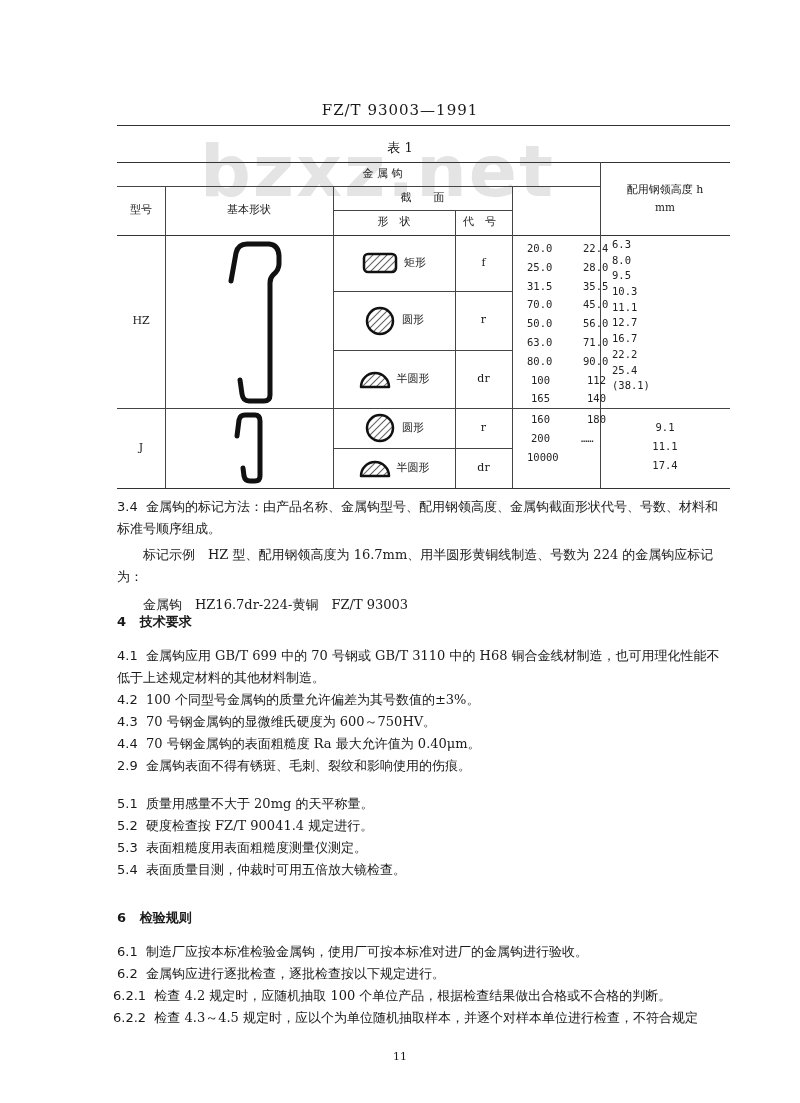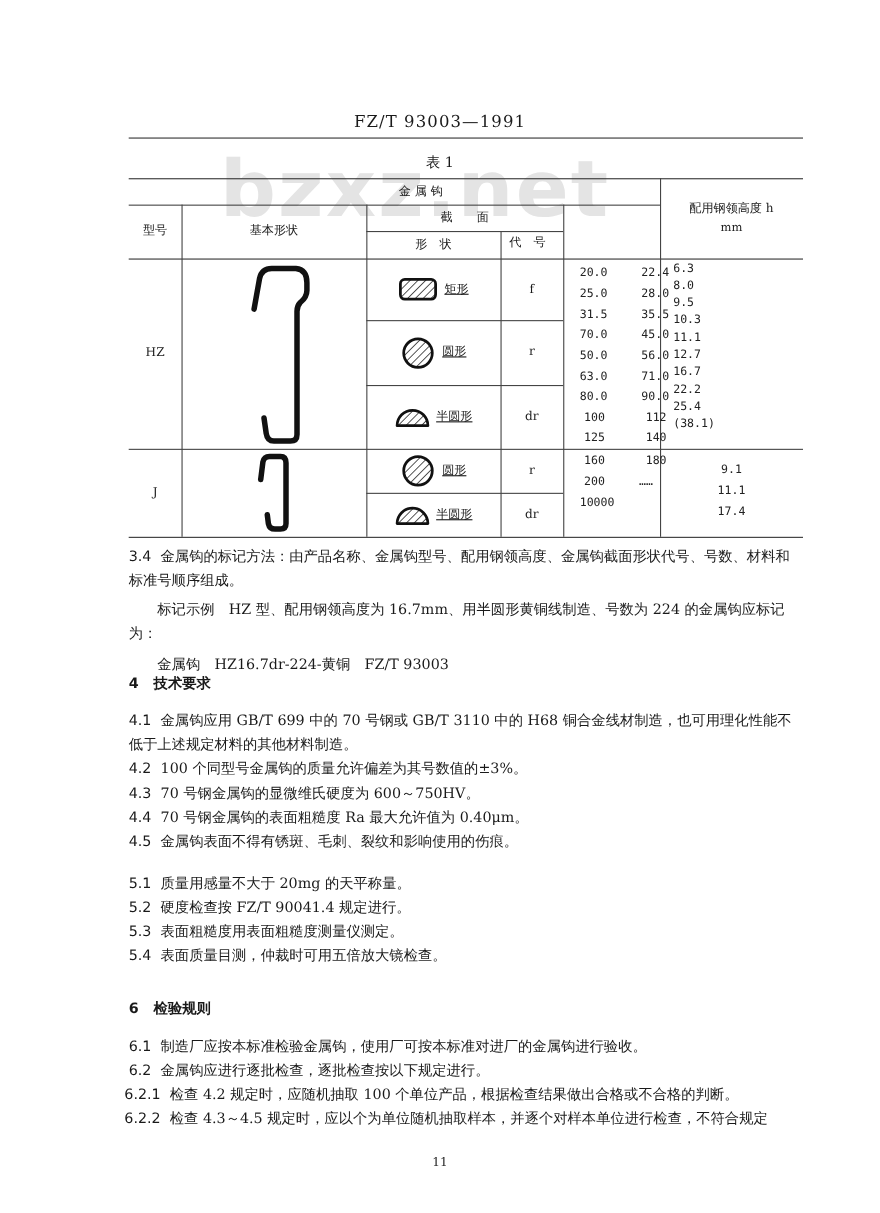--- a/index.html
+++ b/index.html
@@ -18,21 +18,21 @@
   .cell { position:absolute; display:flex; align-items:center; justify-content:center;
           font-size:11px; text-align:center; line-height:1.3; }
   .num { font-family:"DejaVu Sans Mono", "Liberation Mono", monospace; font-size:10.5px; color:#222; }
   .numcol { position:absolute; display:flex; flex-direction:column; }
   .numcol span { height:18.8px; line-height:18.8px; }
   .section { position:absolute; left:117px; width:613px; font-size:13px; line-height:22px; z-index:1; }
   .section .n { display:inline-block; font-family:"DejaVu Sans", sans-serif; font-size:13px; }
   .h { font-weight:bold; }
   .pageno { left:0; width:800px; text-align:center; top:1050px; font-size:11px; }
   .shape { display:inline-flex; align-items:center; gap:6px; }
-  .shape span { font-size:11px;text-decoration:underline; }
+  .shape span { font-size:11px; }
 </style>
 </head>
 <body>
 
 <div class="abs hdr">FZ/T 93003—1991</div>
 <div class="abs hdr-rule"></div>
 
 <div class="abs watermark">bzxz.net</div>
 <div class="abs tbl-title" style="z-index:1">表 1</div>
 
@@ -107,21 +107,21 @@
 
   <div class="numcol num" style="left:410px;top:77px;">
     <span>20.0</span>
       <span>25.0</span>
       <span>31.5</span>
       <span>70.0</span>
       <span>50.0</span>
       <span>63.0</span>
       <span>80.0</span>
       <span style="padding-left:4px">100</span>
-      <span style="padding-left:4px">125</span>
+      <span style="padding-left:4px">165</span>
   </div>
   <div class="numcol num" style="left:466px;top:77px;">
     <span>22.4</span>
       <span>28.0</span>
       <span>35.5</span>
       <span>45.0</span>
       <span>56.0</span>
       <span>71.0</span>
       <span>90.0</span>
       <span style="padding-left:4px">112</span>
@@ -190,21 +190,21 @@
   <div style="padding-left:26px;margin-top:6px;">金属钩　HZ16.7dr-224-黄铜　FZ/T 93003</div>
 </div>
 
 <div class="section" style="top:611px;">
   <div class="h"><span class="n">4</span>&nbsp;&nbsp;&nbsp;<span>技术要求</span></div>
   <div style="margin-top:12px;"><span class="n">4.1</span>&nbsp;&nbsp;<span>金属钩应用 GB/T 699 中的 70 号钢或 GB/T 3110 中的 H68 铜合金线材制造，也可用理化性能不</span></div>
   <div>低于上述规定材料的其他材料制造。</div>
   <div><span class="n">4.2</span>&nbsp;&nbsp;<span>100 个同型号金属钩的质量允许偏差为其号数值的±3%。</span></div>
   <div><span class="n">4.3</span>&nbsp;&nbsp;<span>70 号钢金属钩的显微维氏硬度为 600～750HV。</span></div>
   <div><span class="n">4.4</span>&nbsp;&nbsp;<span>70 号钢金属钩的表面粗糙度 Ra 最大允许值为 0.40μm。</span></div>
-  <div><span class="n">4.5</span>&nbsp;&nbsp;<span>金属钩表面不得有锈斑、毛刺、裂纹和影响使用的伤痕。</span></div>
+  <div><span class="n">2.9</span>&nbsp;&nbsp;<span>金属钩表面不得有锈斑、毛刺、裂纹和影响使用的伤痕。</span></div>
 </div>
 
 <div class="section" style="top:781px;">
   <div style="margin-top:12px;"><span class="n">5.1</span>&nbsp;&nbsp;<span>质量用感量不大于 20mg 的天平称量。</span></div>
   <div><span class="n">5.2</span>&nbsp;&nbsp;<span>硬度检查按 FZ/T 90041.4 规定进行。</span></div>
   <div><span class="n">5.3</span>&nbsp;&nbsp;<span>表面粗糙度用表面粗糙度测量仪测定。</span></div>
   <div><span class="n">5.4</span>&nbsp;&nbsp;<span>表面质量目测，仲裁时可用五倍放大镜检查。</span></div>
 </div>
 
 <div class="section" style="top:907px;">

